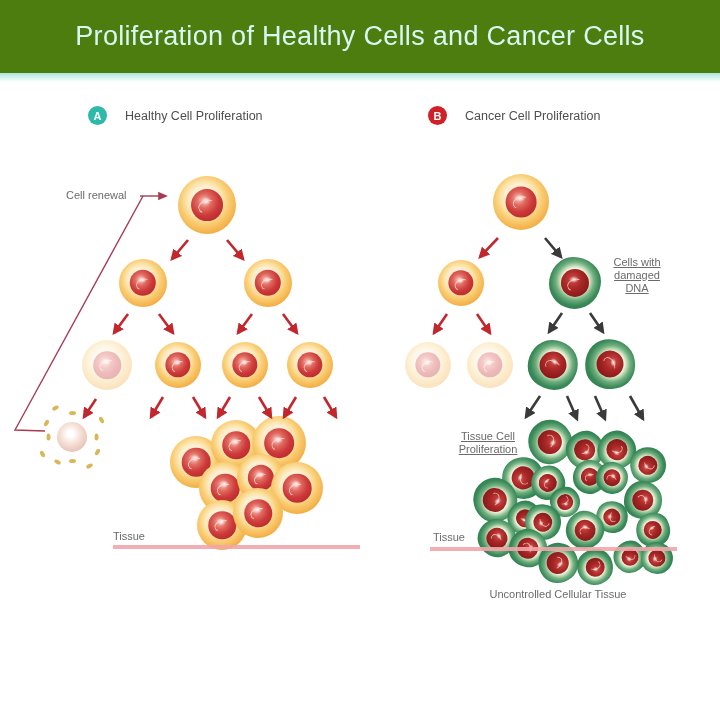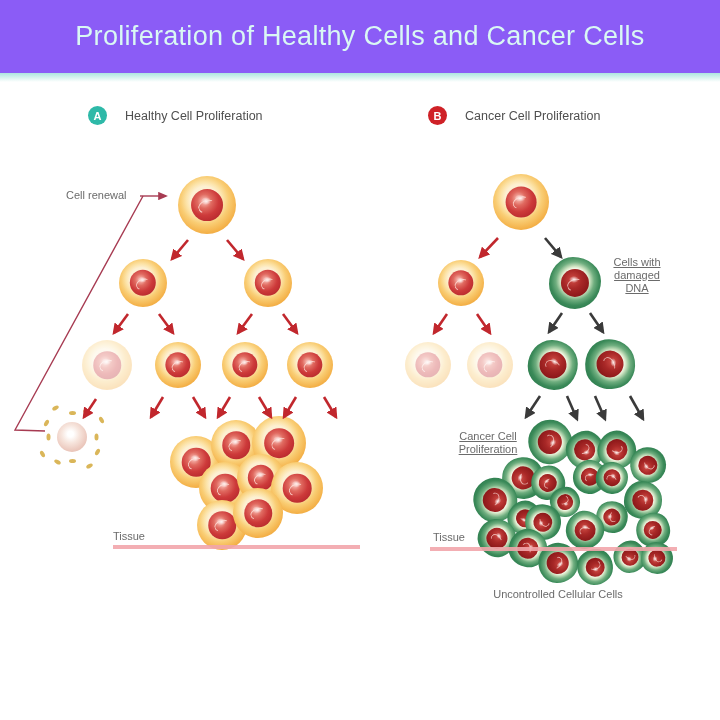--- a/index.html
+++ b/index.html
@@ -1,20 +1,20 @@
 <!DOCTYPE html>
 <html><head>
 <meta charset="utf-8">
 <style>
   html,body{margin:0;padding:0;width:720px;height:720px;background:#fff;overflow:hidden;
     font-family:"Liberation Sans",sans-serif;}
   .stage{position:relative;width:720px;height:720px;background:#fff;}
 
   
-  .banner{position:absolute;left:0;top:0;width:720px;height:73px;background:#8b5cf6;}
+  .banner{position:absolute;left:0;top:0;width:720px;height:73px;background:#4d7c0f;}
   .banner::after{content:"";position:absolute;left:0;bottom:-9px;width:100%;height:9px;
     background:linear-gradient(rgba(38,188,172,.38),rgba(38,188,172,0));}
   .banner h1{margin:0;padding-top:21px;text-align:center;font-size:27px;font-weight:400;
     color:#d9f8f4;letter-spacing:.3px;}
 
   
   .legend{position:absolute;display:flex;align-items:center;gap:18px;}
   .legend-a{left:88px;top:106px;}
   .legend-b{left:428px;top:106px;}
   .badge{width:19px;height:19px;border-radius:50%;color:#fff;font-size:11px;font-weight:bold;
@@ -283,17 +283,17 @@
       <line x1="113" y1="547" x2="360" y2="547"></line>
       <line x1="430" y1="549" x2="677" y2="549"></line>
     </g>
   </svg>
 
   <div class="lbl lbl-self-renewal">Cell renewal</div>
   <div class="lbl lbl-tissue-left">Tissue</div>
   <div class="lbl lbl-damaged pre">Cells with
 damaged
 DNA</div>
-  <div class="lbl lbl-cancer-prolif pre">Cancer Cell
+  <div class="lbl lbl-cancer-prolif pre">Tissue Cell
 Proliferation</div>
   <div class="lbl lbl-tissue-right">Tissue</div>
-  <div class="lbl lbl-uncontrolled">Uncontrolled Cellular Cells</div>
+  <div class="lbl lbl-uncontrolled">Uncontrolled Cellular Tissue</div>
 </div>
 
 </body></html>

